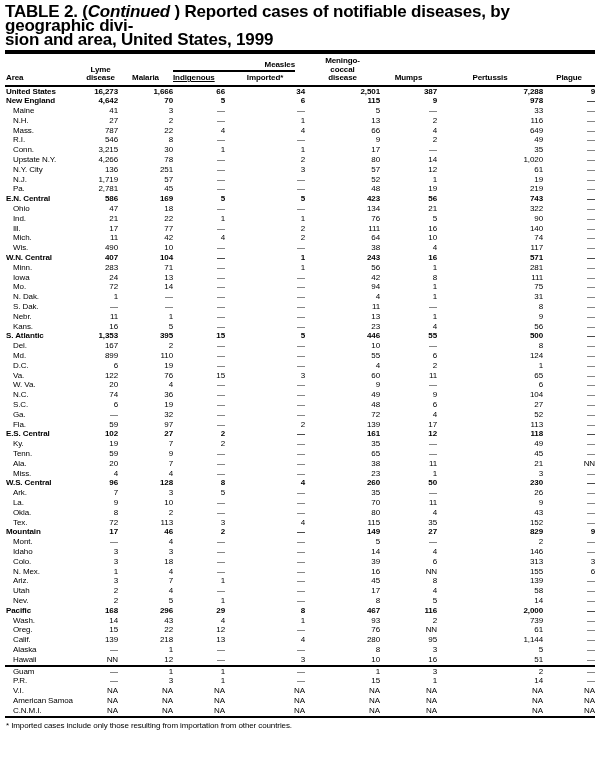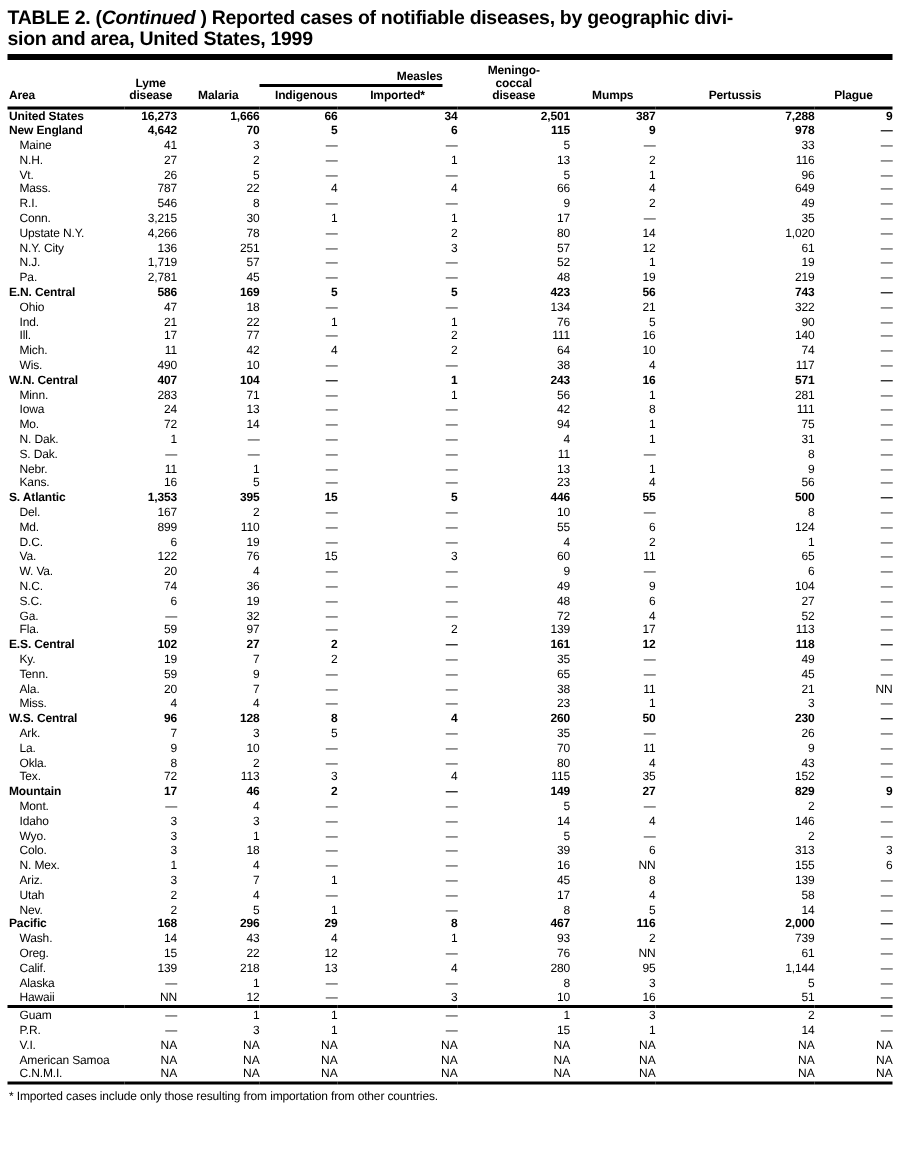--- a/index.html
+++ b/index.html
@@ -4,21 +4,21 @@
 <style>
   html, body { margin: 0; padding: 0; background: #ffffff; }
   body {
     width: 600px; height: 776px;
     font-family: "Liberation Sans", sans-serif;
     color: #000;
     overflow: hidden;
   }
   .page { padding: 5px 5px 0 5px; }
 
-  .title { font-size: 13px; font-weight: bold; line-height: 14px; letter-spacing: -0.2px; }
+  .title { font-size: 17px; font-weight: bold; line-height: 14px; letter-spacing: -0.2px; }
   .title .ital { font-style: italic; }
   .title-rule { height: 4px; background: #000; margin-top: 3px; }
 
   table.dtable {
     border-collapse: collapse;
     table-layout: fixed;
     width: 590px;
     margin-top: 1px;
     letter-spacing: -0.1px;
   }
@@ -33,21 +33,21 @@
   thead th.area-h { text-align: left; padding-left: 1px; }
   .hline { line-height: 8.5px; }
   .measles-label {
     display: block;
     margin: 0 10px 2px 0;
     padding-bottom: 1px;
     border-bottom: 2.5px solid #000;
     text-align: right;
   }
   .measles-sub { display: flex; }
-  .measles-sub .sub-ind { width: 52px; text-align: right; }
+  .measles-sub .sub-ind { width: 52px; text-align: left; text-decoration: underline; }
   .measles-sub .sub-imp { width: 80px; text-align: center; }
 
   tbody td {
     font-size: 8px;
     line-height: 9.8px;
     height: 9.8px;
     padding: 0;
     white-space: nowrap;
     vertical-align: bottom;
   }
@@ -147,31 +147,20 @@
           <td class="num">27</td>
           <td class="num">2</td>
           <td class="num">—</td>
           <td class="num">1</td>
           <td class="num">13</td>
           <td class="num">2</td>
           <td class="num">116</td>
           <td class="num">—</td>
         </tr>
         <tr class="state">
-          <td class="area">Vt.</td>
-          <td class="num">26</td>
-          <td class="num">5</td>
-          <td class="num">—</td>
-          <td class="num">—</td>
-          <td class="num">5</td>
-          <td class="num">1</td>
-          <td class="num">96</td>
-          <td class="num">—</td>
-        </tr>
-        <tr class="state">
           <td class="area">Mass.</td>
           <td class="num">787</td>
           <td class="num">22</td>
           <td class="num">4</td>
           <td class="num">4</td>
           <td class="num">66</td>
           <td class="num">4</td>
           <td class="num">649</td>
           <td class="num">—</td>
         </tr>
@@ -642,31 +631,20 @@
           <td class="num">3</td>
           <td class="num">3</td>
           <td class="num">—</td>
           <td class="num">—</td>
           <td class="num">14</td>
           <td class="num">4</td>
           <td class="num">146</td>
           <td class="num">—</td>
         </tr>
         <tr class="state">
-          <td class="area">Wyo.</td>
-          <td class="num">3</td>
-          <td class="num">1</td>
-          <td class="num">—</td>
-          <td class="num">—</td>
-          <td class="num">5</td>
-          <td class="num">—</td>
-          <td class="num">2</td>
-          <td class="num">—</td>
-        </tr>
-        <tr class="state">
           <td class="area">Colo.</td>
           <td class="num">3</td>
           <td class="num">18</td>
           <td class="num">—</td>
           <td class="num">—</td>
           <td class="num">39</td>
           <td class="num">6</td>
           <td class="num">313</td>
           <td class="num">3</td>
         </tr>

